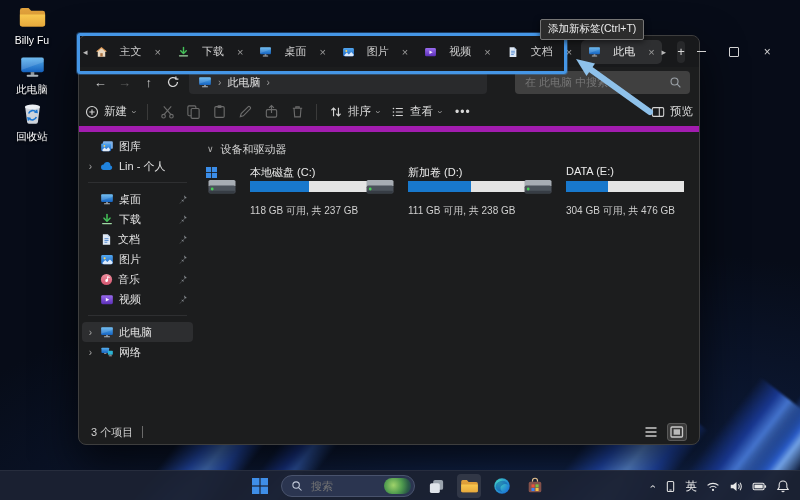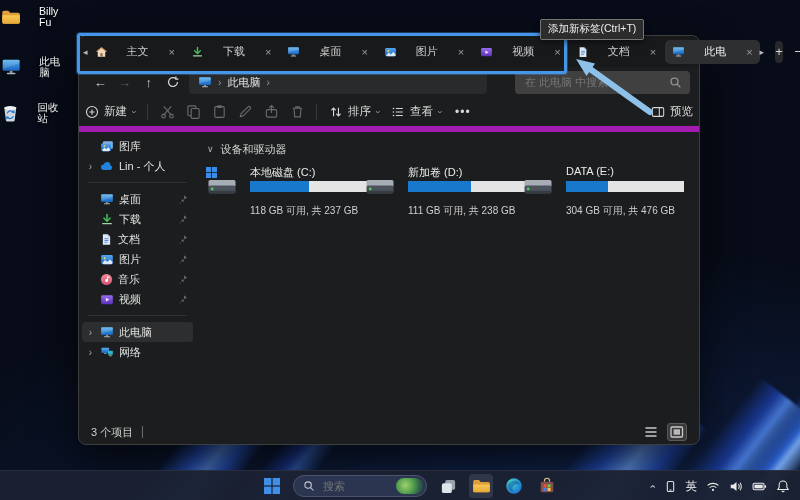--- a/index.html
+++ b/index.html
@@ -15,34 +15,34 @@
   .r2{left:250px;top:390px;width:46px;height:200px;transform:rotate(38deg);
       background:linear-gradient(90deg,transparent,#1d3fa8 40%,#3f72da 60%,transparent);opacity:.7}
   .r3{left:560px;top:380px;width:90px;height:220px;transform:rotate(38deg);
       background:linear-gradient(90deg,transparent,#2450c0 30%,#6aa0f4 55%,#2450c0 80%,transparent);opacity:.9}
   .r4{left:680px;top:370px;width:60px;height:240px;transform:rotate(38deg);
       background:linear-gradient(90deg,transparent,#1b3da0 40%,#4e84e8 62%,transparent);opacity:.85}
   .r5{left:740px;top:360px;width:46px;height:240px;transform:rotate(38deg);
       background:linear-gradient(90deg,transparent,#2d63d6 45%,#7cb0f8 60%,transparent);opacity:.9}
 
   
-  .dsk{position:absolute;width:62px;display:flex;flex-direction:row;align-items:center;gap:18px;
+  .dsk{position:absolute;width:62px;display:flex;flex-direction:column;align-items:center;gap:6px;
        color:#fff;font-size:10.5px;text-shadow:0 1px 3px rgba(0,0,0,.95);}
   .dsk .lbl{line-height:11px;}
 
   
   .win{position:absolute;left:78px;top:35px;width:622px;height:410px;background:#1c1d1e;
        border:1px solid #3e3e3e;border-radius:8px;box-shadow:0 18px 44px rgba(0,0,0,.68);
        display:flex;flex-direction:column;box-sizing:border-box;}
   .tabbar{position:relative;height:31px;flex:0 0 31px;background:#18191b;border-radius:8px 8px 0 0;
           display:flex;align-items:center;padding:0 4px;box-sizing:border-box;}
   .tabs-highlight{position:absolute;left:-2px;top:-3px;width:484px;height:35px;border:3px solid #4596e6;
           border-radius:3px;pointer-events:none;z-index:6;box-shadow:0 0 0 1px rgba(69,150,230,.35);}
   .chev{width:15px;text-align:center;color:#b9b9b9;font-size:9px;font-family:"DejaVu Sans",sans-serif;}
-  .tab{height:24px;display:flex;align-items:center;gap:19px;padding:0 7px;border-radius:5px;
+  .tab{height:24px;display:flex;align-items:center;gap:12px;padding:0 7px;border-radius:5px;
        color:#cfcfcf;font-size:11px;white-space:nowrap;}
   .tab.active{background:#2e2f31;color:#e8e8e8;}
   .tab .tclose{color:#9d9d9d;font-size:11px;margin-left:1px;}
   .tabdiv{width:1px;height:13px;background:#3b3b3b;margin:0 1px;}
   .newtab{width:24px;height:22px;margin-left:11px;border-radius:4px;background:#27282a;color:#d6d6d6;
           display:flex;align-items:center;justify-content:center;font-size:13px;}
   .wc{display:flex;margin-left:auto;}
   .wc .wcb{width:33px;height:26px;display:flex;align-items:center;justify-content:center;color:#d3d3d3;font-size:12px;}
   .wc .maxbox{width:8px;height:8px;border:1px solid #d3d3d3;border-radius:1px;}
   .minbar{display:block;width:9px;height:1px;background:#d3d3d3;}
@@ -98,21 +98,21 @@
 
   
   .tooltip{position:absolute;left:540px;top:19px;background:#2c2c2c;border:1px solid #757575;color:#ececec;
            font-size:10.5px;padding:2px 7px 3px 7px;border-radius:2px;z-index:60;box-shadow:0 2px 6px rgba(0,0,0,.55);
            white-space:nowrap;}
   .arrow-ov{position:absolute;left:0;top:0;width:800px;height:500px;pointer-events:none;z-index:55;}
 
   
   .taskbar{position:absolute;left:0;top:470px;width:800px;height:30px;background:rgba(27,33,50,.96);
            border-top:1px solid rgba(255,255,255,.06);z-index:40;}
-  .tb-center{position:absolute;left:260px;top:0;height:30px;display:flex;align-items:center;gap:9px;}
+  .tb-center{position:absolute;left:248px;top:0;height:30px;display:flex;align-items:center;gap:9px;}
   .tb-ic{width:24px;height:24px;display:flex;align-items:center;justify-content:center;border-radius:4px;}
   .tb-ic.active{background:rgba(255,255,255,.10);}
   .searchpill{width:134px;height:22px;background:#2b3550;border:1px solid #49536d;border-radius:12px;
               display:flex;align-items:center;padding:0 3px 0 9px;box-sizing:border-box;color:#c3cbda;gap:6px;}
   .searchpill input{flex:1;background:transparent;border:none;outline:none;color:#c3cbda;font-size:11px;
               font-family:inherit;min-width:0;}
   .pillimg{width:27px;height:16px;border-radius:8px;flex:0 0 27px;
            background:radial-gradient(circle at 35% 45%, #9fd36a 0%, #4e9a4e 45%, #2c5f46 75%, #1d3f52 100%);}
   .tb-tray{position:absolute;right:10px;top:0;height:30px;display:flex;align-items:center;gap:9px;color:#e8e8e8;}
   .trayup{display:inline-block;transform:rotate(-90deg);font-size:10px;color:#e0e0e0;}

